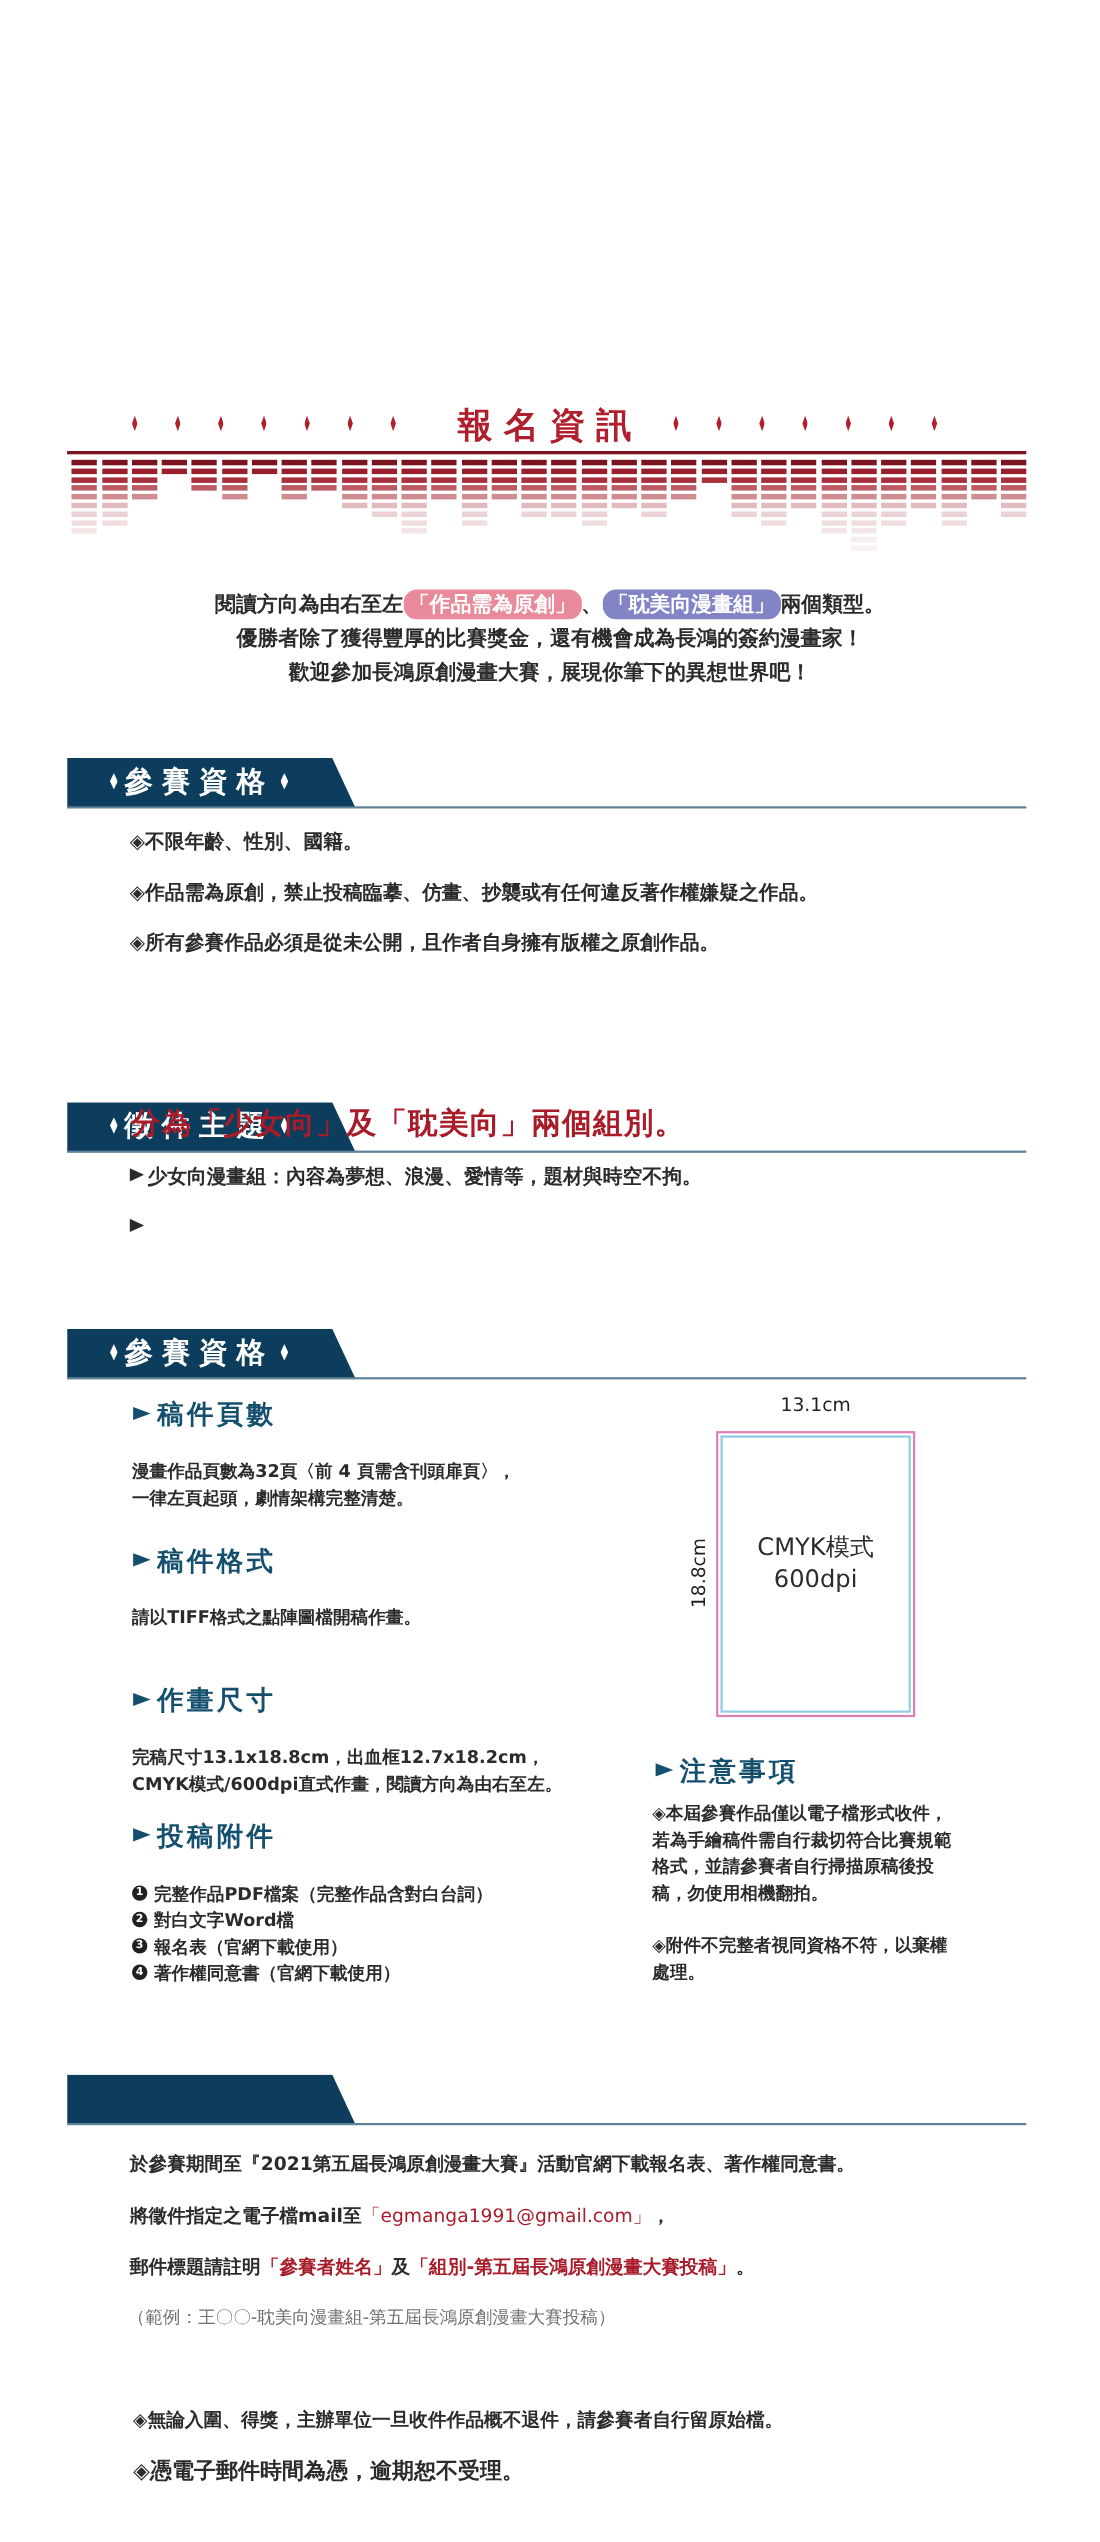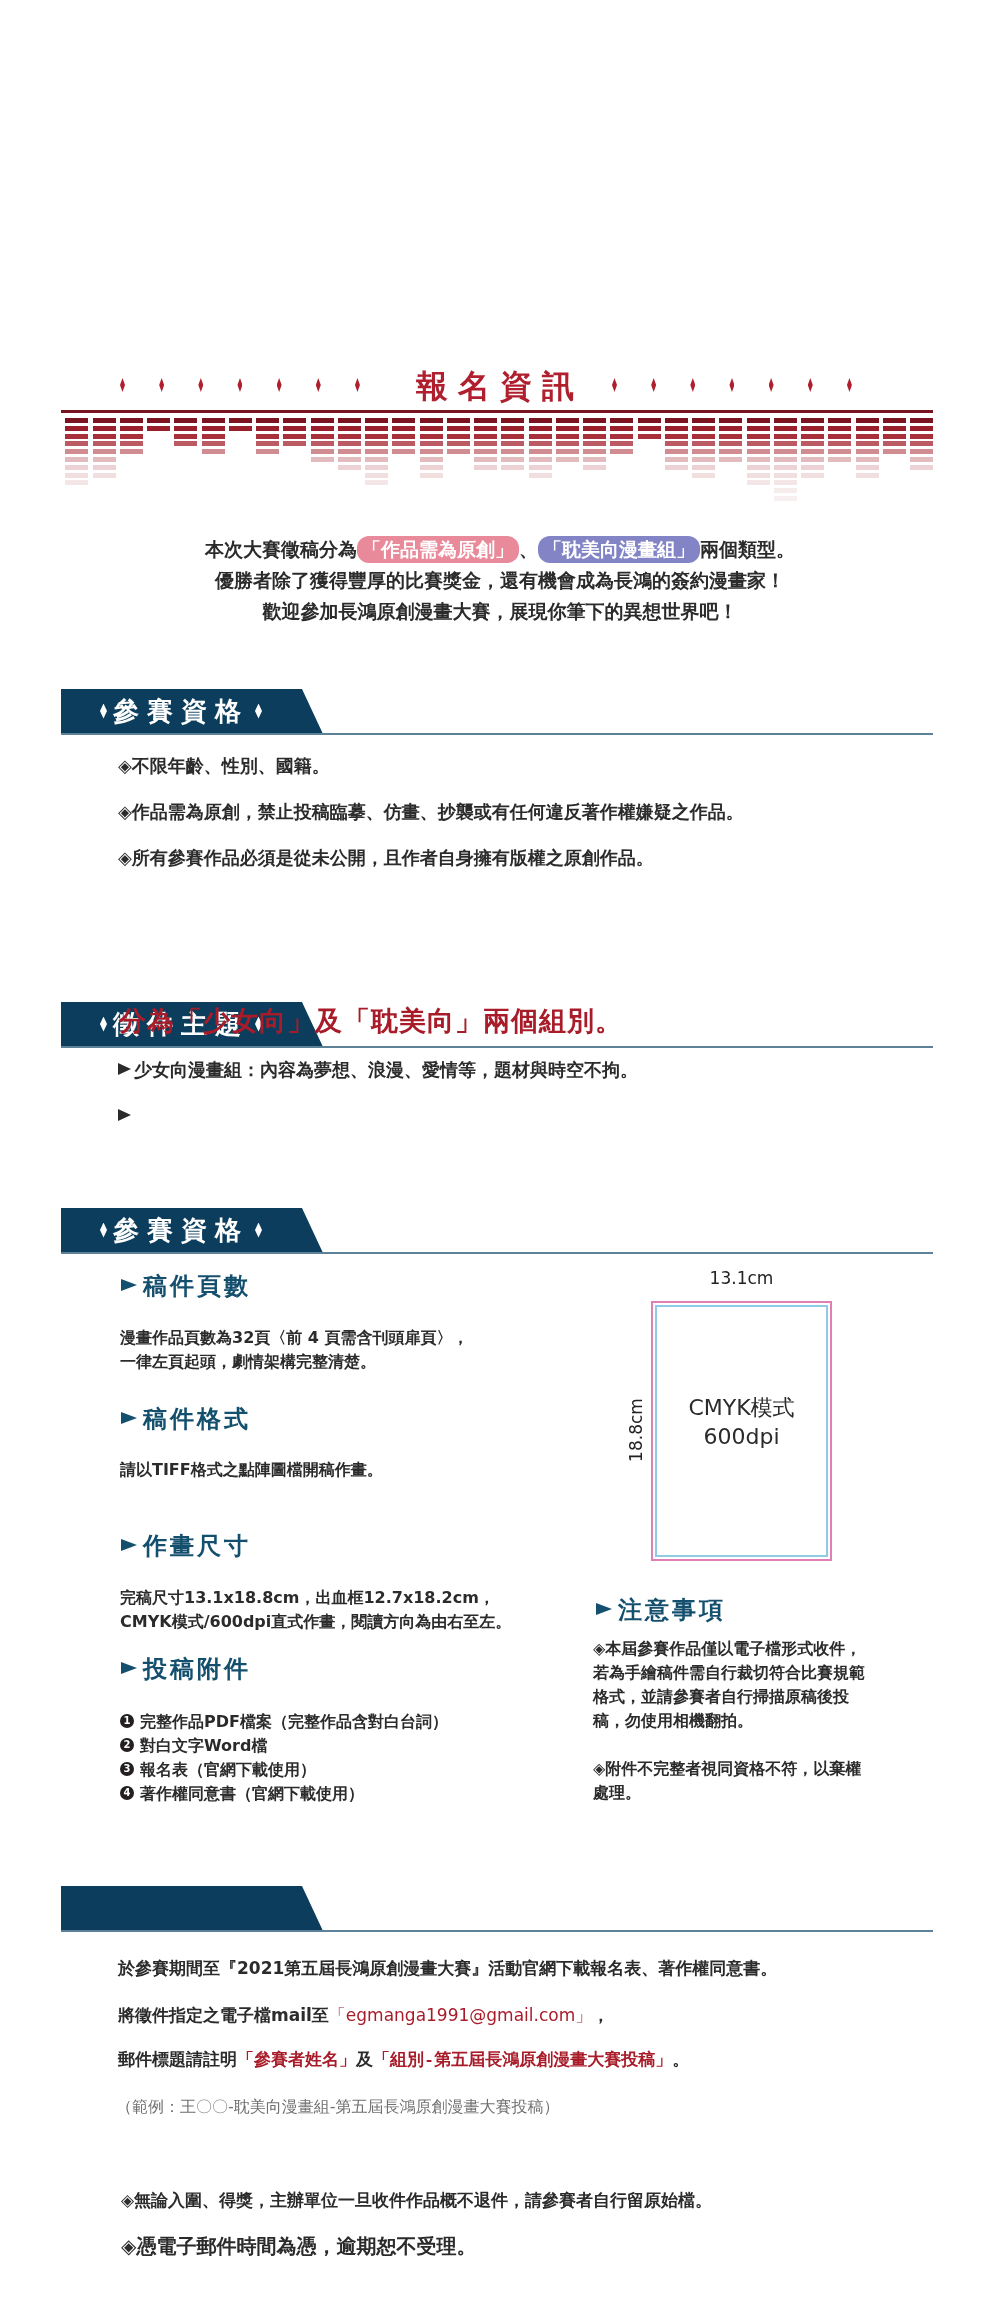--- a/index.html
+++ b/index.html
@@ -355,21 +355,21 @@
       <div class="eq-cell" style="background: rgb(168, 48, 59);"></div>
       <div class="eq-cell" style="background: rgb(187, 90, 98);"></div>
       <div class="eq-cell" style="background: rgb(207, 141, 146);"></div>
       <div class="eq-cell" style="background: rgb(226, 187, 190);"></div>
       <div class="eq-cell" style="background: rgb(236, 210, 212);"></div>
     </div>
   </div>
 
 <div class="intro">
   <div>
-    <span>本次大賽徵稿分為</span><span class="pill pill-pink">「作品需為原創」</span><span>、</span><span class="pill pill-purple">「耽美向漫畫組」</span><span>兩個類型。</span>
+    <span>閱讀方向為由右至左</span><span class="pill pill-pink">「作品需為原創」</span><span>、</span><span class="pill pill-purple">「耽美向漫畫組」</span><span>兩個類型。</span>
   </div>
   <div>優勝者除了獲得豐厚的比賽獎金，還有機會成為長鴻的簽約漫畫家！</div>
   <div>歡迎參加長鴻原創漫畫大賽，展現你筆下的異想世界吧！</div>
 </div>
 
 <div class="sec-head" style="top:689px;">
   <div class="tab"></div>
   <div class="line"></div>
   <div class="label"><span class="wd"></span><span>參賽資格</span><span class="wd"></span></div>
 </div>
@@ -438,19 +438,19 @@
 </div>
 
 <div class="sec-head" style="top:1886px;">
   <div class="tab"></div>
   <div class="line"></div>
 </div>
 <div class="body-line" style="top:1955px; font-size:17px;">於參賽期間至『2021第五屆長鴻原創漫畫大賽』活動官網下載報名表、著作權同意書。</div>
 <div class="body-line" style="top:2002px; font-size:17px;">
   <span>將徵件指定之電子檔mail至</span><span class="red" style="font-weight:normal;">「egmanga1991@gmail.com」</span><span>，</span>
 </div>
-<div class="body-line" style="top:2048px; font-size:17px;font-family:Liberation Mono, monospace;">
+<div class="body-line" style="top:2048px; font-size:17px;">
   <span>郵件標題請註明</span><span class="red">「參賽者姓名」</span><span>及</span><span class="red">「組別-第五屆長鴻原創漫畫大賽投稿」</span><span>。</span>
 </div>
 <div class="body-line grey" style="top:2094px; left:116px; font-size:16px; font-weight:normal;">（範例：王〇〇-耽美向漫畫組-第五屆長鴻原創漫畫大賽投稿）</div>
 
 <div class="body-line" style="top:2187px; left:121px; font-size:17px;">◈無論入圍、得獎，主辦單位一旦收件作品概不退件，請參賽者自行留原始檔。</div>
 <div class="body-line" style="top:2233px; left:121px; font-size:20px;">◈憑電子郵件時間為憑，逾期恕不受理。</div>
 
 </body></html>

